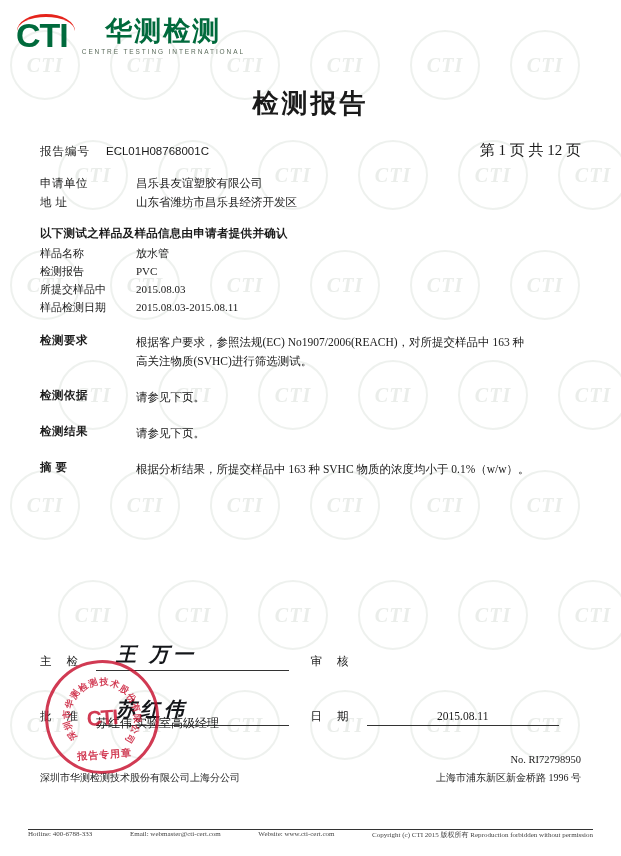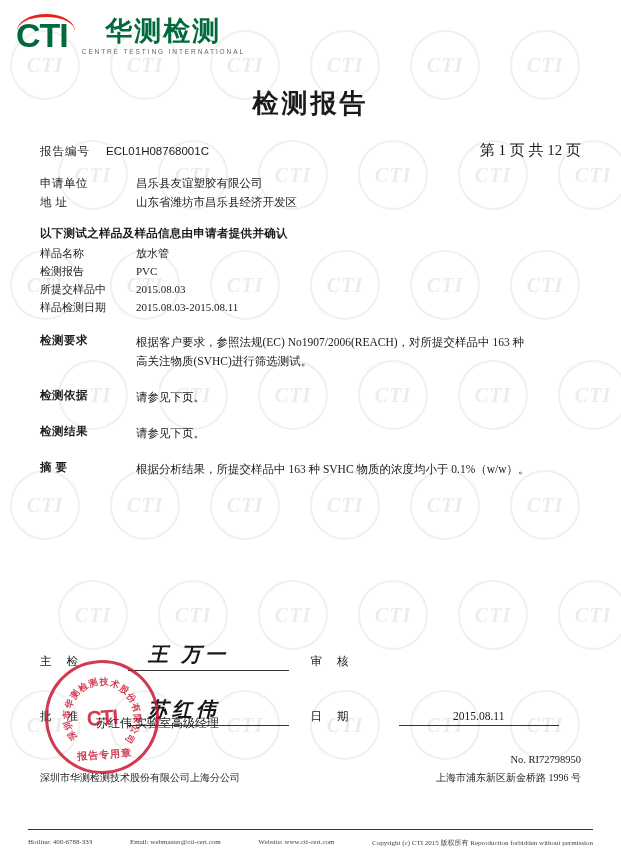--- a/index.html
+++ b/index.html
@@ -186,21 +186,20 @@
     display: flex;
     align-items: flex-end;
     margin-bottom: 28px;
     position: relative;
   }
   .sig-cell {
     display: flex;
     align-items: flex-end;
     width: 50%;
     box-sizing: border-box;
-    gap: 32px;
   }
   .sig-cell .slabel {
     font-size: 11.5px;
     letter-spacing: 6px;
     width: 56px;
     flex: 0 0 56px;
     padding-bottom: 2px;
   }
   .sig-line {
     flex: 1;
@@ -306,21 +305,21 @@
     left: 28px;
     right: 28px;
     bottom: 26px;
     border-top: 1px solid #333;
     z-index: 2;
   }
   .page-footer {
     position: absolute;
     left: 28px;
     right: 28px;
-    bottom: 8px;
+    bottom: 16px;
     display: flex;
     justify-content: space-between;
     font-size: 7px;
     color: #444;
     z-index: 2;
   }
 </style>
 </head>
 <body>
 

